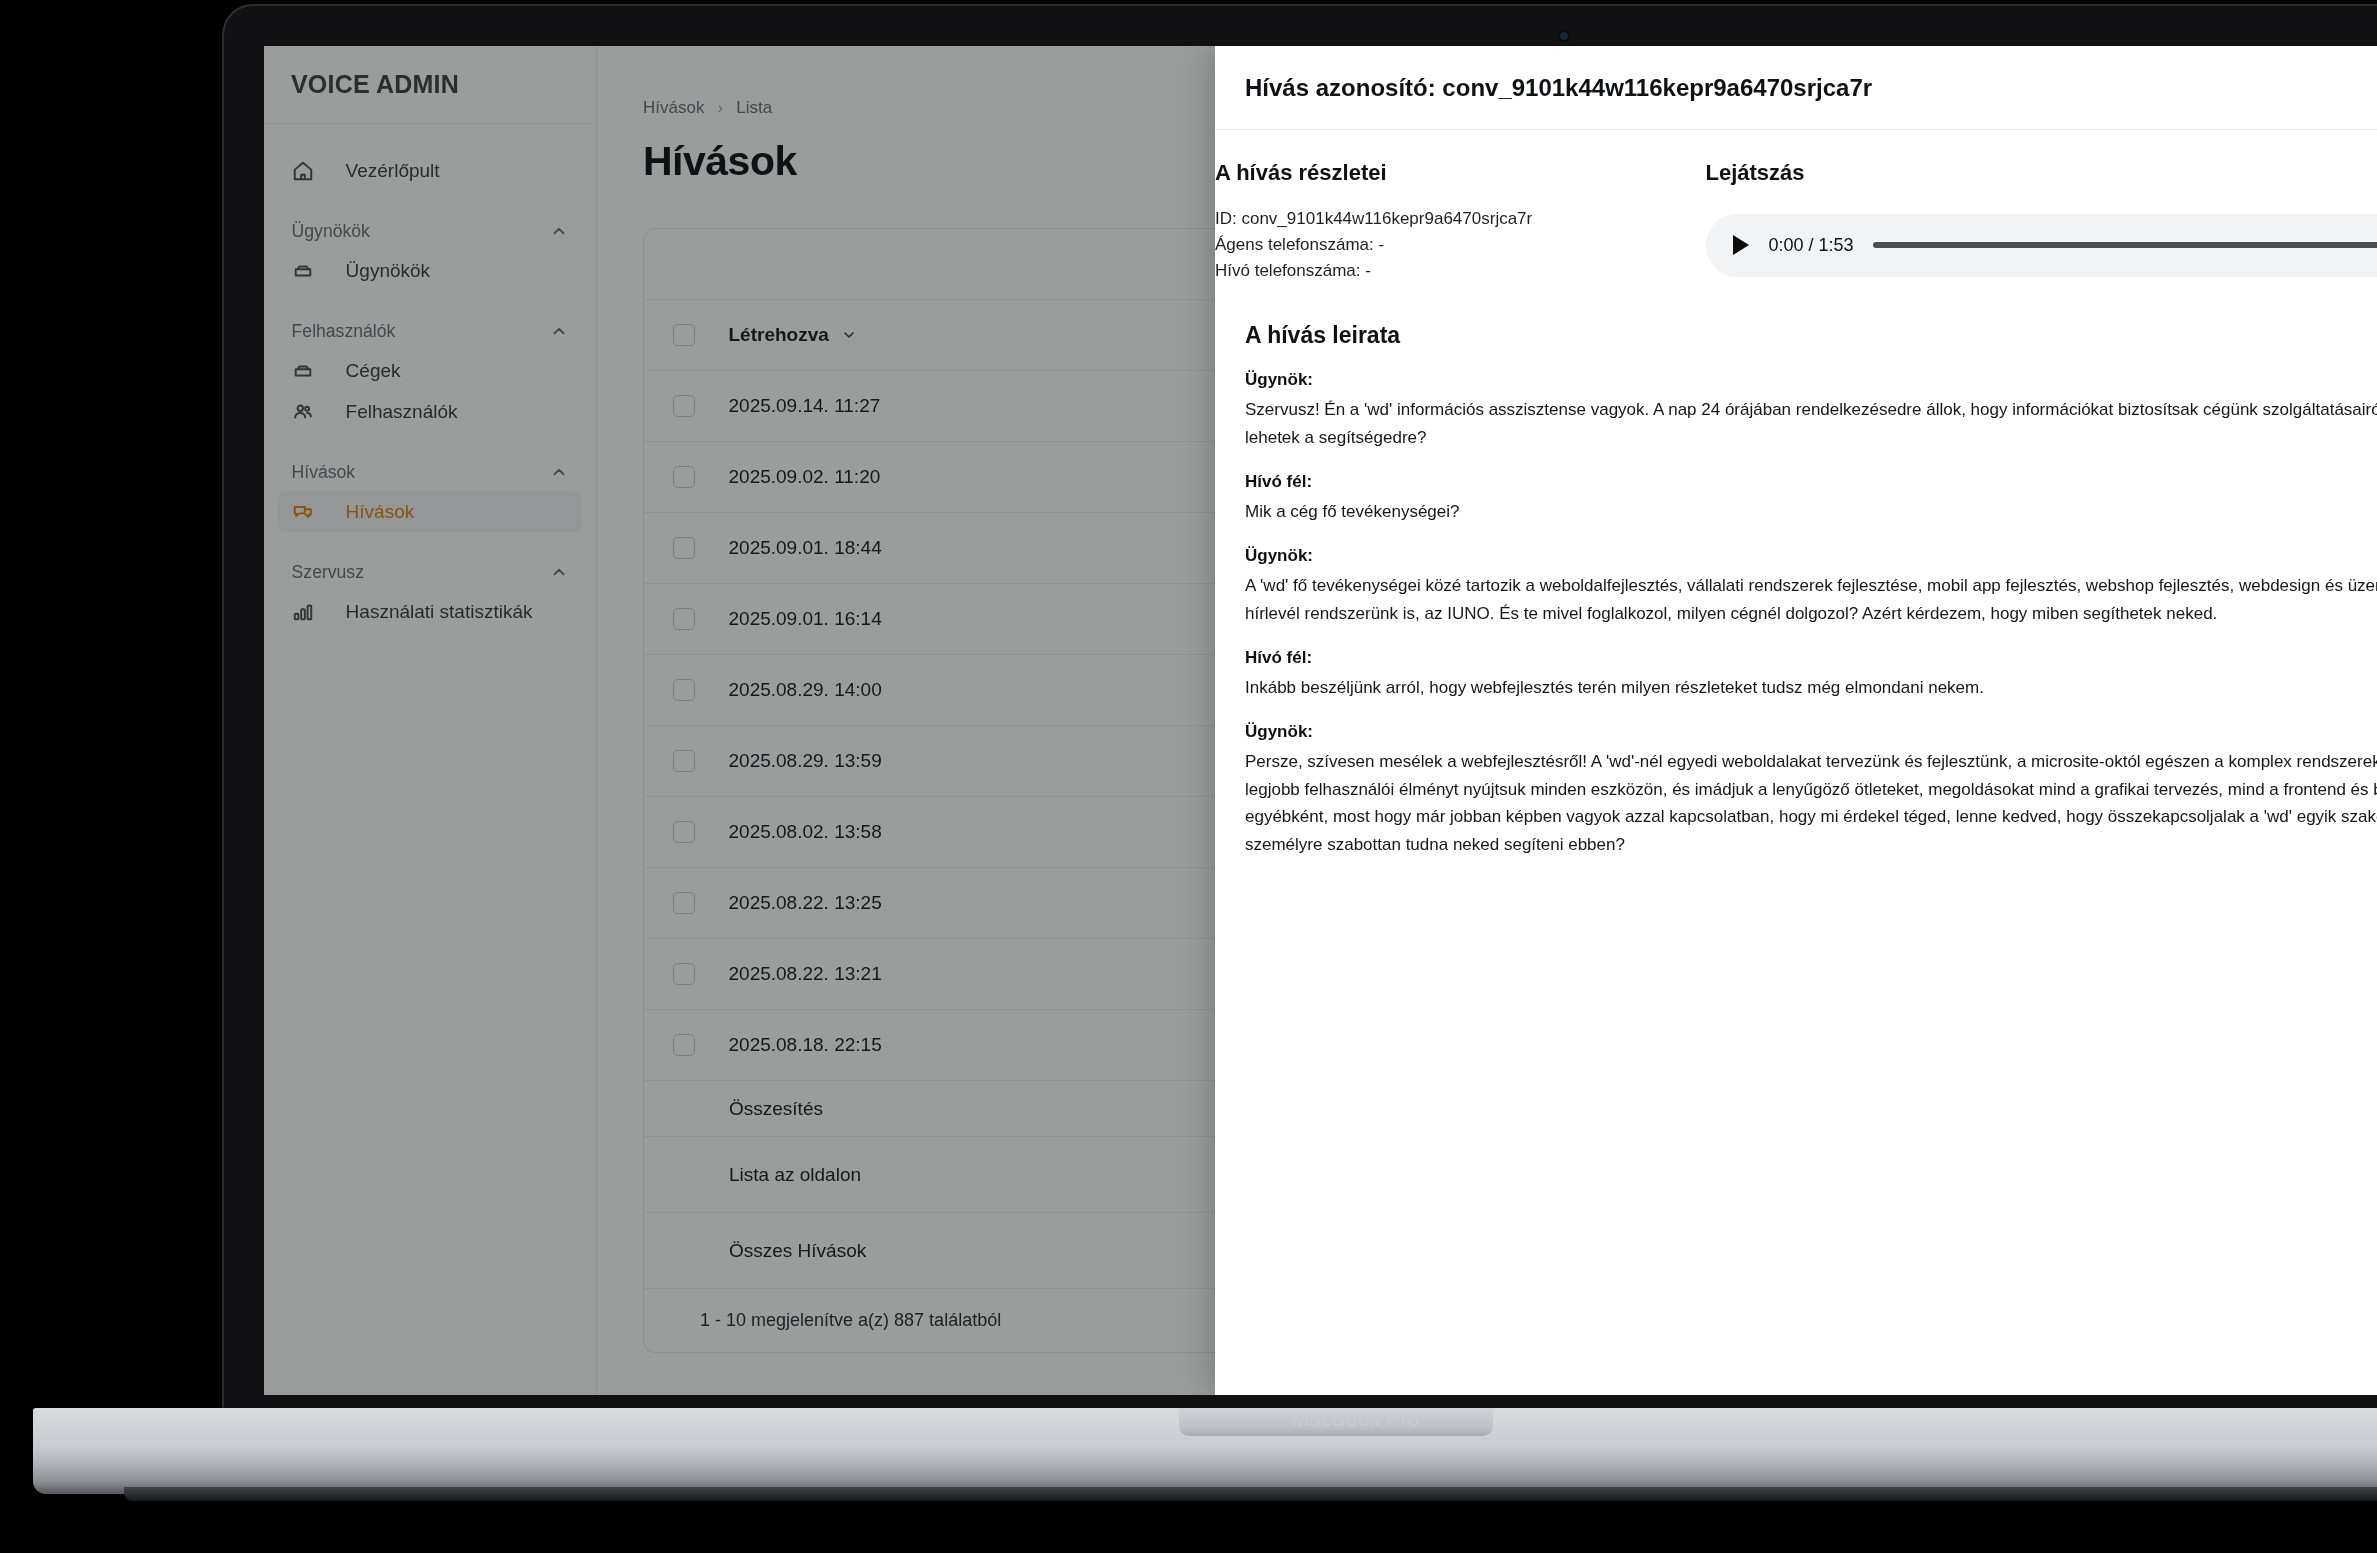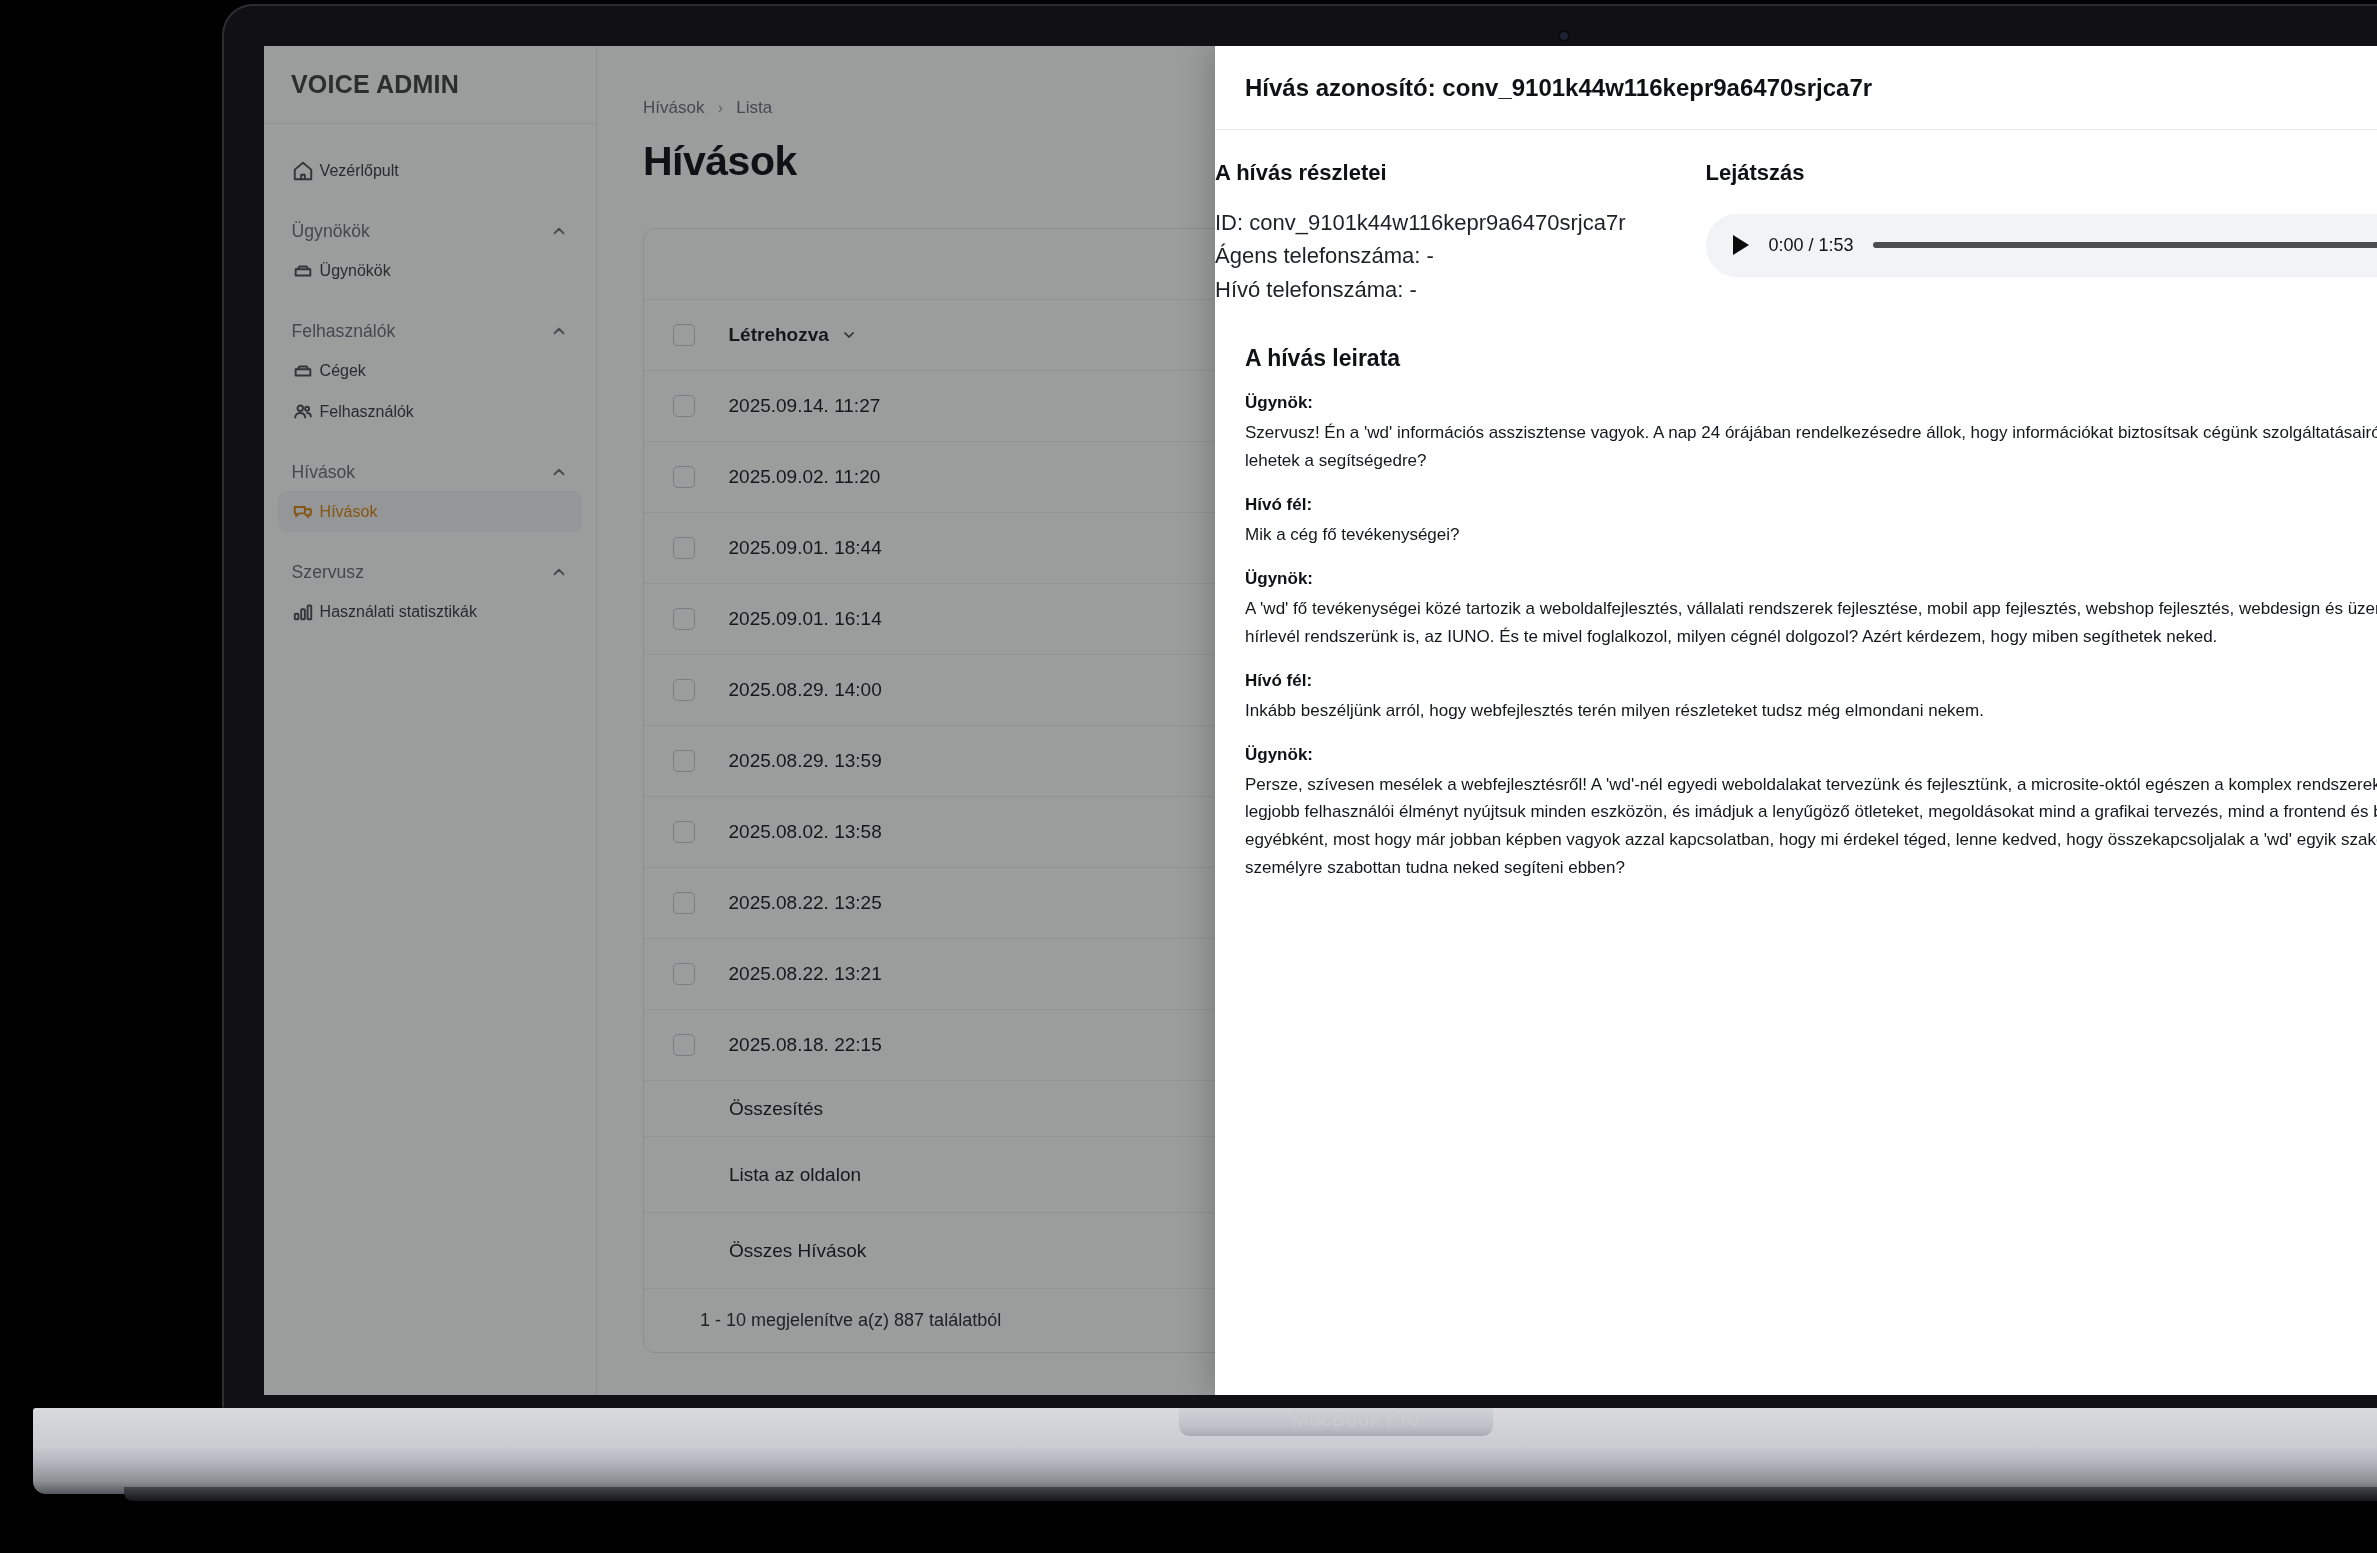--- a/index.html
+++ b/index.html
@@ -96,26 +96,26 @@
     border-bottom: 1px solid #edeef0;
   }
   #brand-text {
     font-size: 25px; font-weight: 700; color: #404040;
     letter-spacing: 0.2px;
   }
   #sidebar-nav { padding: 26px 14.3px 0 14.3px; }
 
   .nav-item {
     display: flex; align-items: center;
-    gap: 5px;
+    gap: 31px;
     height: 41px;
     padding: 0 13.3px;
     border-radius: 8.6px;
     color: #3a3d42;
-    font-size: 16px;
+    font-size: 19px;
   }
   .nav-item.active { background: #f3f4f6; color: #d98611; }
   .nav-item.active .nav-ico svg { stroke: #d98611; }
   .nav-ico { width: 23px; height: 23px; flex: none; display:flex; align-items:center; justify-content:center;}
   .nav-ico svg { width: 22px; height: 22px; stroke: #4a4d52; fill: none; stroke-width: 2.1; }
 
   .nav-group {
     display: flex; align-items: center; justify-content: space-between;
     padding: 0 13.3px;
     height: 38px;
@@ -200,21 +200,21 @@
     padding-left: 30px;
     border-bottom: 1px solid #e9eaec;
   }
   #modal-title { font-size: 24px; font-weight: 700; color:#0f1115; }
 
   #modal-body { padding: 30px 0 0 0; display:flex; }
   #details-col { width: 480px; flex:none; }
   #player-col { flex:1; min-width:0; padding-left: 10.5px; }
 
   .sec-title { font-size: 22px; font-weight: 700; color:#0f1115; }
-  #details-lines { margin-top: 20px; font-size: 22px; color:#1d2026; line-height: 1.52; }
+  #details-lines { margin-top: 20px; font-size: 17px; color:#1d2026; line-height: 1.52; }
 
   #audio-player {
     margin-top: 27.6px;
     height: 63px;
     background: #f1f3f4;
     border-radius: 31px;
     display:flex; align-items:center;
     padding-left: 27px;
     width: 723px;
   }

